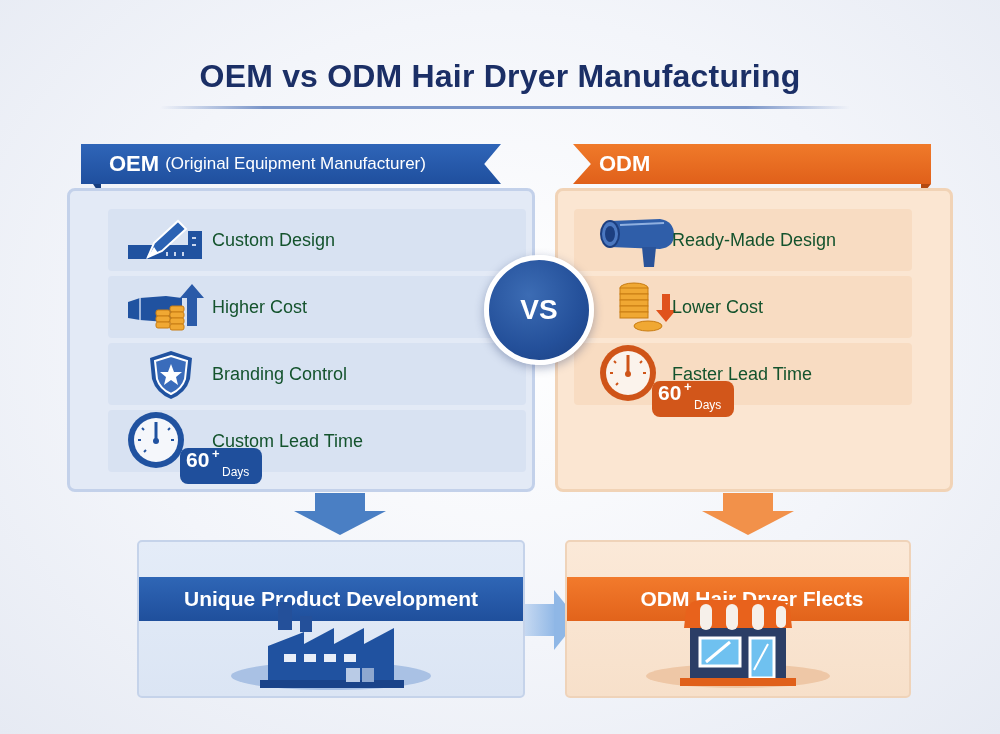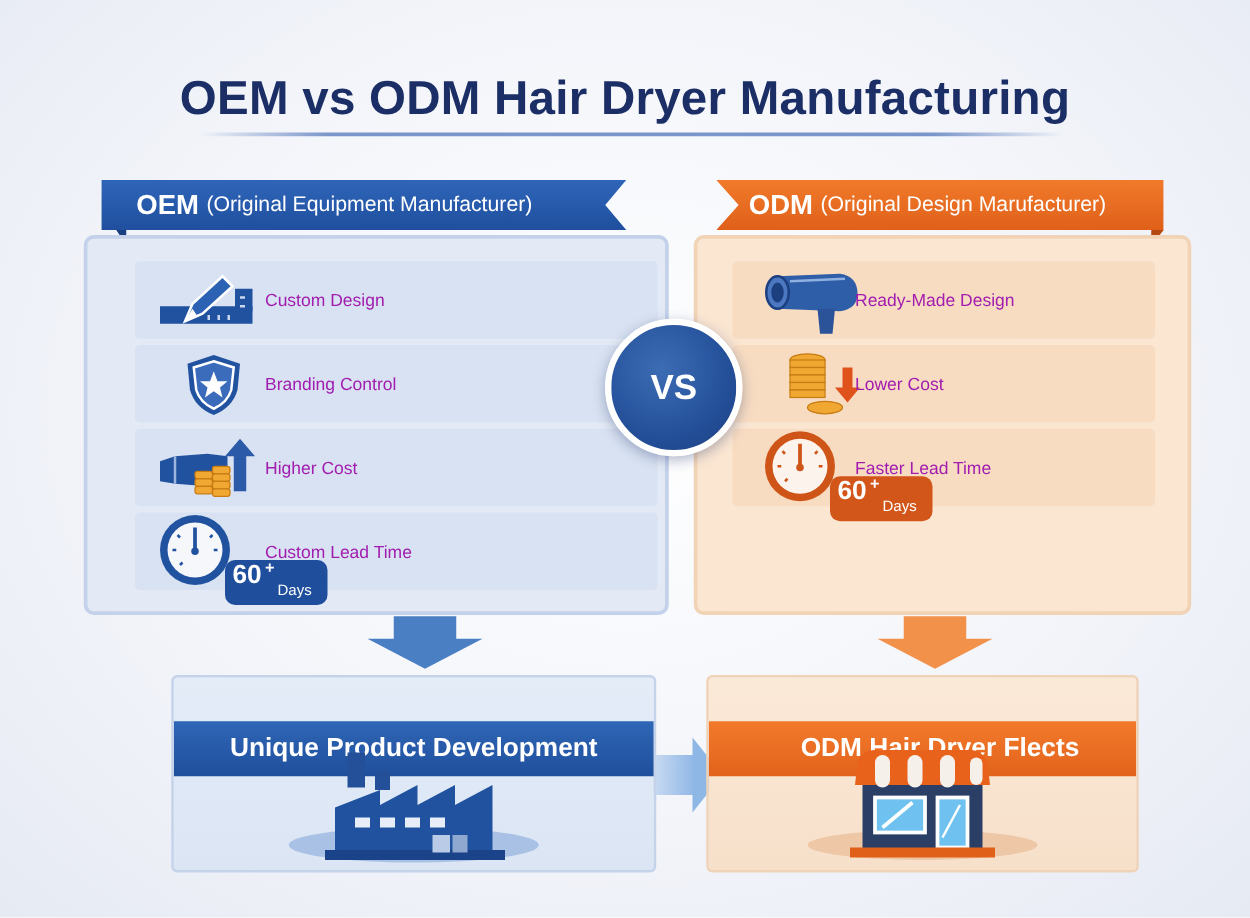--- a/index.html
+++ b/index.html
@@ -5,61 +5,62 @@
   * { box-sizing: border-box; margin: 0; padding: 0; }
   html, body { width: 1000px; height: 734px; overflow: hidden; }
   body {
     font-family: "Liberation Sans", "DejaVu Sans", sans-serif;
     background: radial-gradient(ellipse at 50% 45%, #ffffff 0%, #f3f5fa 55%, #e6eaf3 100%);
     position: relative;
     color: #1a2a5a;
   }
   .title {
     position: absolute; left: 0; top: 58px; width: 1000px; text-align: center;
-    font-size: 38px; font-weight: bold; color: #1b2f66; letter-spacing: 0.2px;
+    font-size: 32px; font-weight: bold; color: #1b2f66; letter-spacing: 0.2px;
   }
   .title-rule {
     position: absolute; left: 160px; top: 106px; width: 690px; height: 3px;
     background: linear-gradient(90deg, rgba(110,140,200,0) 0%, #7a95c9 15%, #7a95c9 85%, rgba(110,140,200,0) 100%);
     border-radius: 2px;
   }
 
   
   .panel {
     position: absolute; top: 188px; height: 304px; border-radius: 8px;
     padding: 18px 16px 0 16px;
   }
   .panel.oem { left: 67px; width: 468px; background: #e3eaf6; border: 3px solid #c3d1ea; }
   .panel.odm { left: 555px; width: 398px; background: #fbe6d2; border: 3px solid #f1d3b6; }
 
   .row {
     height: 62px; margin-bottom: 5px; border-radius: 4px; position: relative;
     display: flex; align-items: center;
   }
   .oem .row { background: #d8e2f2; width: 418px; margin-left: 22px; }
-  .odm .row { background: #f8dcc2; width: 338px; margin-left: 12px; text-decoration: underline; }
-  .row .label { font-size: 14px; color: #a21caf; position: absolute; }
+  .odm .row { background: #f8dcc2; width: 338px; margin-left: 0px; text-decoration: underline; }
+  .row .label { font-size: 18px; color: #14532d; position: absolute; }
   .oem .row .label { left: 104px; }
   .odm .row .label { left: 98px; }
   .row .ic { position: absolute; }
 
   
   .ribbon {
     position: absolute; top: 144px; height: 40px; color: #fff;
     display: flex; align-items: center; font-size: 17px; white-space: nowrap;
   }
   .ribbon b { font-size: 22px; margin-right: 6px; }
   .ribbon.oem { left: 81px; width: 420px; padding-left: 28px;
     background: linear-gradient(180deg, #2f65b8 0%, #1f4f9e 100%);
     clip-path: polygon(0 0, 100% 0, 96% 50%, 100% 100%, 0 100%);
   }
   .ribbon.oem::after { content:""; }
   .ribbon.odm { left: 573px; width: 358px; padding-left: 26px;
     background: linear-gradient(180deg, #f07a2a 0%, #e0601a 100%);
     clip-path: polygon(0 0, 100% 0, 100% 100%, 0 100%, 5% 50%);
+    font-weight: bold;
   }
   .fold-oem { position: absolute; left: 93px; top: 184px; width: 0; height: 0;
     border-top: 12px solid #173e80; border-left: 8px solid transparent; }
   .fold-odm { position: absolute; left: 921px; top: 184px; width: 0; height: 0;
     border-top: 12px solid #b44a10; border-right: 10px solid transparent; }
 
   
   .vs {
     position: absolute; left: 484px; top: 255px; width: 110px; height: 110px; border-radius: 50%;
     background: radial-gradient(circle at 40% 35%, #3c6cb4 0%, #24509a 60%, #1b3f80 100%);
@@ -114,21 +115,20 @@
 <div class="title-rule"></div>
 
 <div class="ribbon oem">
   <b>OEM</b>
   <span>(Original Equipment Manufacturer)</span>
 </div>
 <div class="fold-oem"></div>
 
 <div class="ribbon odm">
   <b>ODM</b>
-  <span>(Original Design Marufacturer)</span>
 </div>
 <div class="fold-odm"></div>
 
 <div class="panel oem">
   <div class="row">
     <span class="ic" style="left:18px;top:8px;">
       <svg width="80" height="46" viewBox="0 0 80 46">
         <rect x="2" y="28" width="74" height="14" fill="#2052a0"></rect>
         <rect x="62" y="14" width="14" height="18" fill="#2052a0"></rect>
         <g fill="#c9d6ee">
@@ -136,49 +136,49 @@
             <rect x="48" y="35" width="2" height="4"></rect>
             <rect x="56" y="35" width="2" height="4"></rect>
             <rect x="66" y="20" width="4" height="2"></rect>
             <rect x="66" y="27" width="4" height="2"></rect>
           </g>
         <polygon points="22,40 28,26 52,4 60,12 36,34" fill="#2b62b3" stroke="#fff" stroke-width="2"></polygon>
         <polygon points="22,40 28,30 32,36" fill="#fff"></polygon>
       </svg>
     </span>
     <span class="label">Custom Design</span>
-  </div>
-  <div class="row">
-    <span class="ic" style="left:40px;top:6px;">
-      <svg width="46" height="52" viewBox="0 0 46 52">
-        <path d="M23 2 L44 9 L42 30 Q38 44 23 50 Q8 44 4 30 L2 9 Z" fill="#2052a0"></path>
-        <path d="M23 7 L39 12 L37 30 Q34 40 23 45 Q12 40 9 30 L7 12 Z" fill="#3a6cbb" stroke="#fff" stroke-width="2"></path>
-        <polygon points="23,15 26,23 34,23 28,28 30,36 23,31 16,36 18,28 12,23 20,23" fill="#fff"></polygon>
-      </svg>
-    </span>
-    <span class="label">Branding Control</span>
   </div>
   <div class="row">
     <span class="ic" style="left:18px;top:6px;">
       <svg width="80" height="50" viewBox="0 0 80 50">
         <path d="M2 20 L2 36 L14 38 L40 40 L56 40 L56 16 L40 14 L14 16 Z" fill="#2052a0"></path>
         <line x1="14" y1="16" x2="14" y2="38" stroke="#9db5dc" stroke-width="2"></line>
         <polygon points="66,2 78,16 71,16 71,44 61,44 61,16 54,16" fill="#2a5aa8"></polygon>
         <g fill="#f0a833" stroke="#c87c12" stroke-width="1">
           <rect x="30" y="28" width="14" height="6" rx="2"></rect>
             <rect x="30" y="34" width="14" height="6" rx="2"></rect>
             <rect x="30" y="40" width="14" height="6" rx="2"></rect>
           <rect x="44" y="24" width="14" height="6" rx="2"></rect>
             <rect x="44" y="30" width="14" height="6" rx="2"></rect>
             <rect x="44" y="36" width="14" height="6" rx="2"></rect>
             <rect x="44" y="42" width="14" height="6" rx="2"></rect>
         </g>
       </svg>
     </span>
     <span class="label">Higher Cost</span>
+  </div>
+  <div class="row">
+    <span class="ic" style="left:40px;top:6px;">
+      <svg width="46" height="52" viewBox="0 0 46 52">
+        <path d="M23 2 L44 9 L42 30 Q38 44 23 50 Q8 44 4 30 L2 9 Z" fill="#2052a0"></path>
+        <path d="M23 7 L39 12 L37 30 Q34 40 23 45 Q12 40 9 30 L7 12 Z" fill="#3a6cbb" stroke="#fff" stroke-width="2"></path>
+        <polygon points="23,15 26,23 34,23 28,28 30,36 23,31 16,36 18,28 12,23 20,23" fill="#fff"></polygon>
+      </svg>
+    </span>
+    <span class="label">Branding Control</span>
   </div>
   <div class="row">
     <span class="ic" style="left:18px;top:0px;">
       <svg width="64" height="64" viewBox="0 0 64 64">
         <circle cx="30" cy="30" r="28" fill="#2052a0"></circle>
         <circle cx="30" cy="30" r="22" fill="#f5f7fb"></circle>
         <line x1="30" y1="12" x2="30" y2="30" stroke="#2052a0" stroke-width="3"></line>
         <circle cx="30" cy="31" r="3" fill="#2052a0"></circle>
         <g stroke="#2052a0" stroke-width="2">
             <line x1="44" y1="18" x2="42" y2="20"></line>

